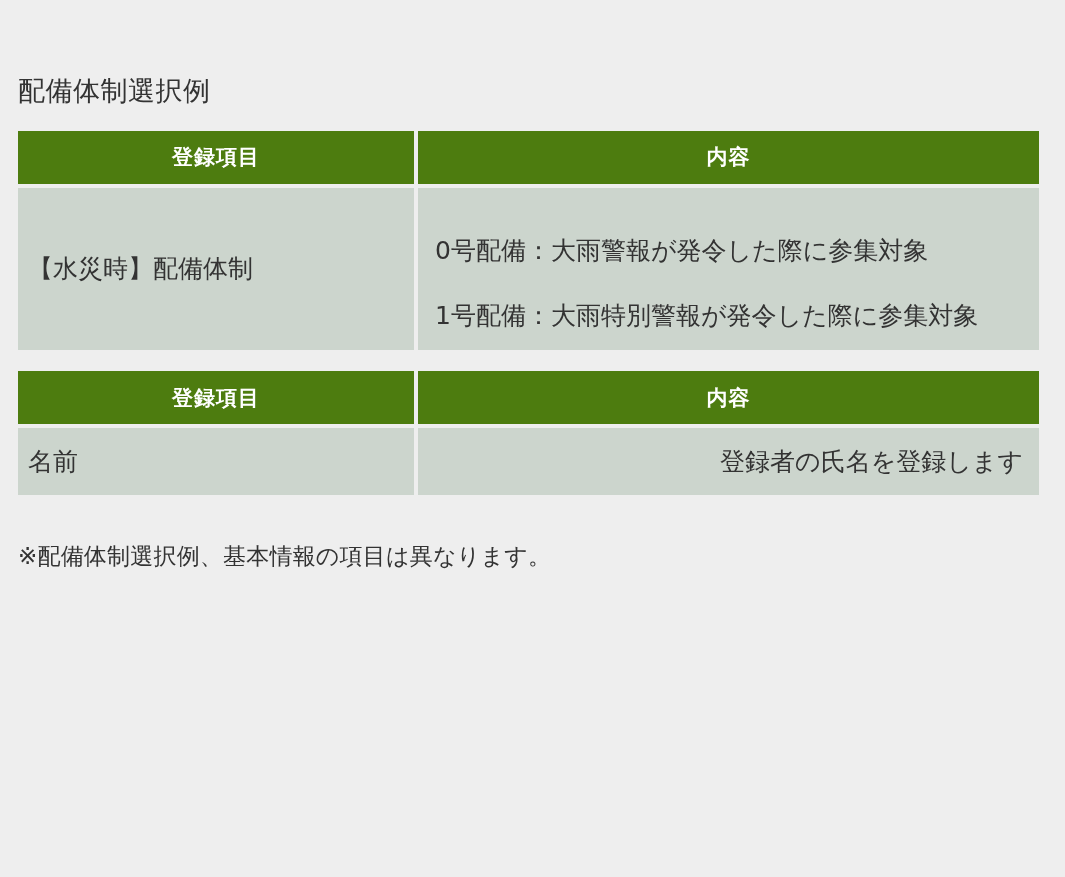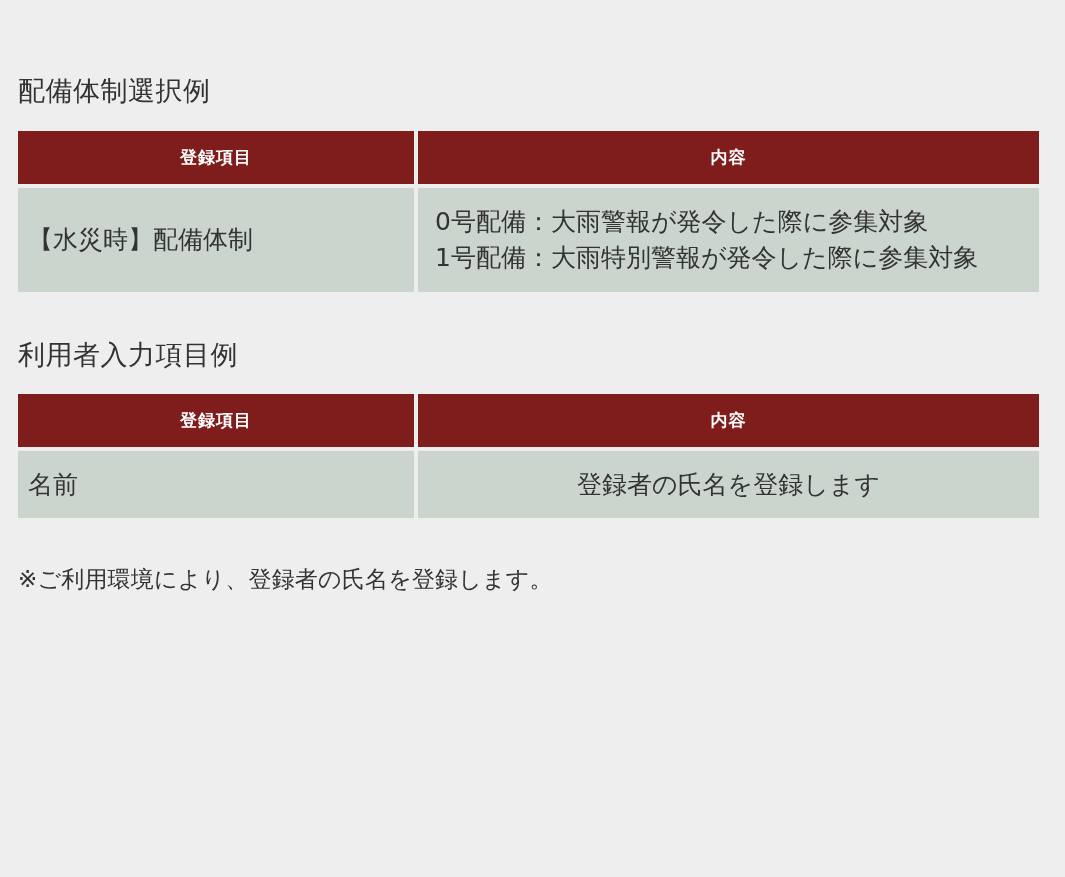--- a/index.html
+++ b/index.html
@@ -39,23 +39,23 @@
     margin: 0 -4px;
     table-layout: fixed;
   }
   table.data-table th,
   table.data-table td {
     margin: 0;
     border: 0;
     vertical-align: middle;
   }
   table.data-table th {
-    background: #7f1d1d;
+    background: #4d7c0f;
     color: #ffffff;
-    font-size: 17px;
+    font-size: 21px;
     font-weight: bold;
     text-align: center;
     height: 53px;
     padding: 0 8px;
     letter-spacing: 1px;
   }
   col.col-item { width: 396px; }
   col.col-desc { width: 621px; }
 
   td.cell-item {
@@ -64,30 +64,30 @@
     padding: 0 10px;
     line-height: 1.35;
   }
   td.cell-desc {
     text-align: left;
     font-size: 25px;
     padding: 16px 16px 16px 17px;
     line-height: 1.45;
   }
   td.cell-desc.center {
-    text-align: center;
+    text-align: right;
     padding: 10px 16px;
   }
   .tone-a { background: #ccd5cd; }
   .tone-b { background: #e7eae7; }
 
   #table-1 { margin-top: 14px; }
   #table-2 { margin-top: 13px; }
 
-  .desc-line { display: block; white-space: normal; }
+  .desc-line { display: block; white-space: normal; margin-top: 29px; }
 
   .footnote {
     font-size: 23px;
     color: #333333;
     line-height: 1.4;
     padding-top: 18px;
     letter-spacing: 0.2px;
   }
 </style>
 </head>
@@ -112,36 +112,35 @@
       <tr>
         <td class="cell-item tone-a">【水災時】配備体制</td>
         <td class="cell-desc tone-a">
           <span class="desc-line">0号配備：大雨警報が発令した際に参集対象</span>
           <span class="desc-line">1号配備：大雨特別警報が発令した際に参集対象</span>
         </td>
       </tr>
     </tbody>
   </table>
 
-  <h2 class="section-title" id="title-2">利用者入力項目例</h2>
 
   <table class="data-table" id="table-2">
     <colgroup>
       <col class="col-item">
       <col class="col-desc">
     </colgroup>
     <thead>
       <tr>
         <th>登録項目</th>
         <th>内容</th>
       </tr>
     </thead>
     <tbody>
       <tr>
         <td class="cell-item tone-a" style="height:67px;">名前</td>
         <td class="cell-desc center tone-a">登録者の氏名を登録します</td>
       </tr>
     </tbody>
   </table>
 
-  <p class="footnote">※ご利用環境により、登録者の氏名を登録します。</p>
+  <p class="footnote">※配備体制選択例、基本情報の項目は異なります。</p>
 
 </div>
 
 </body></html>

